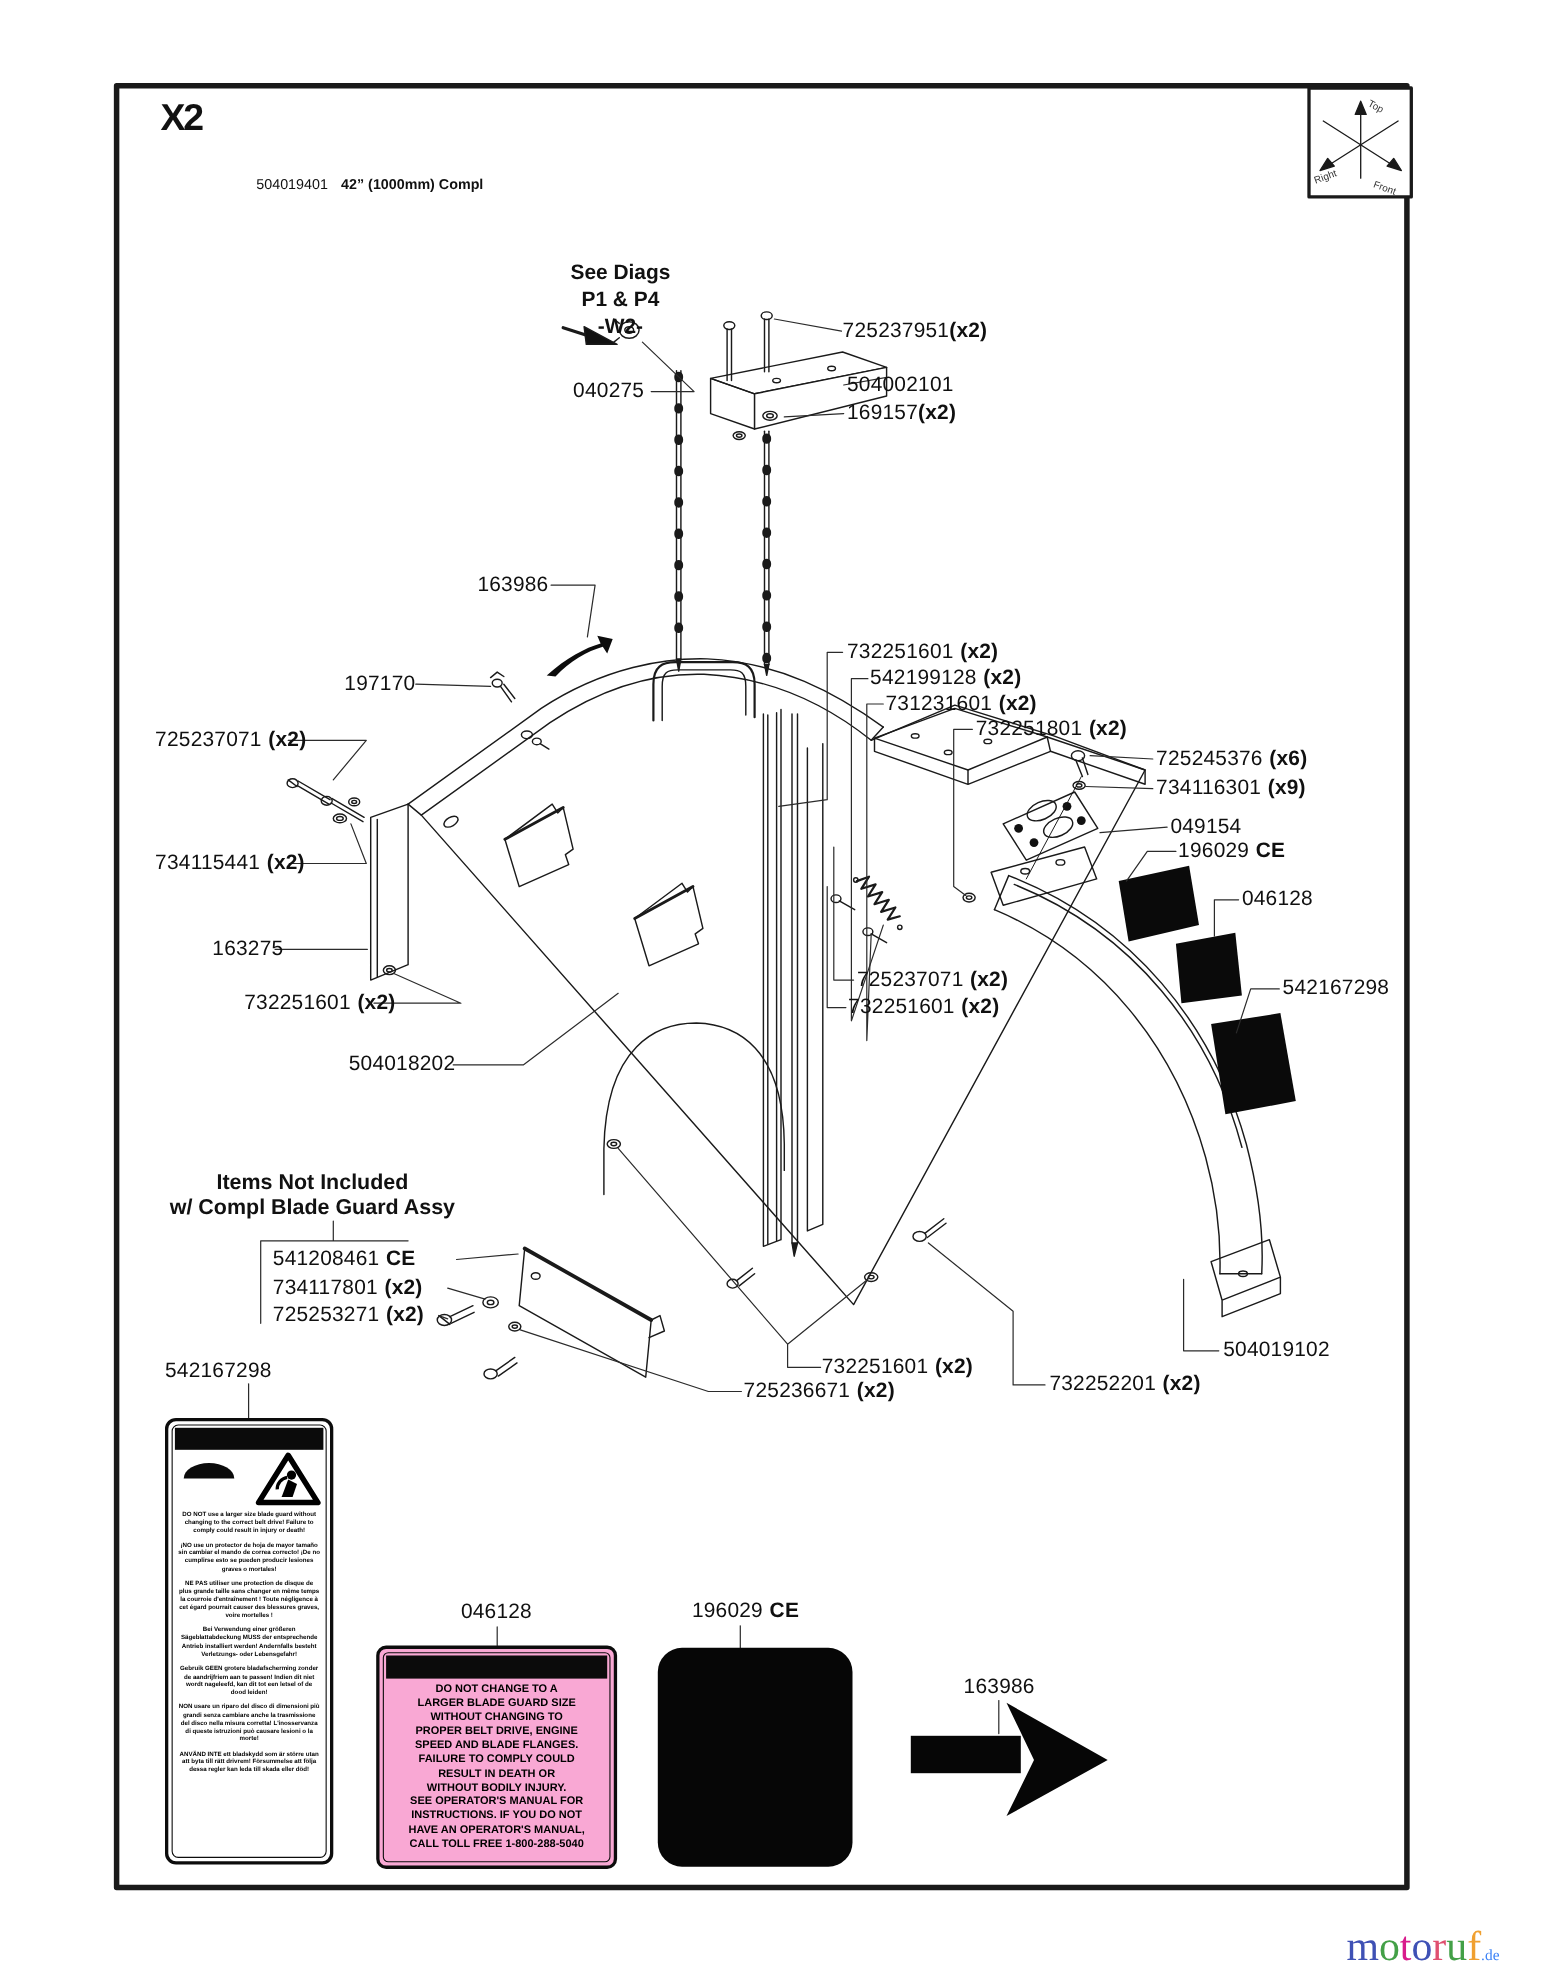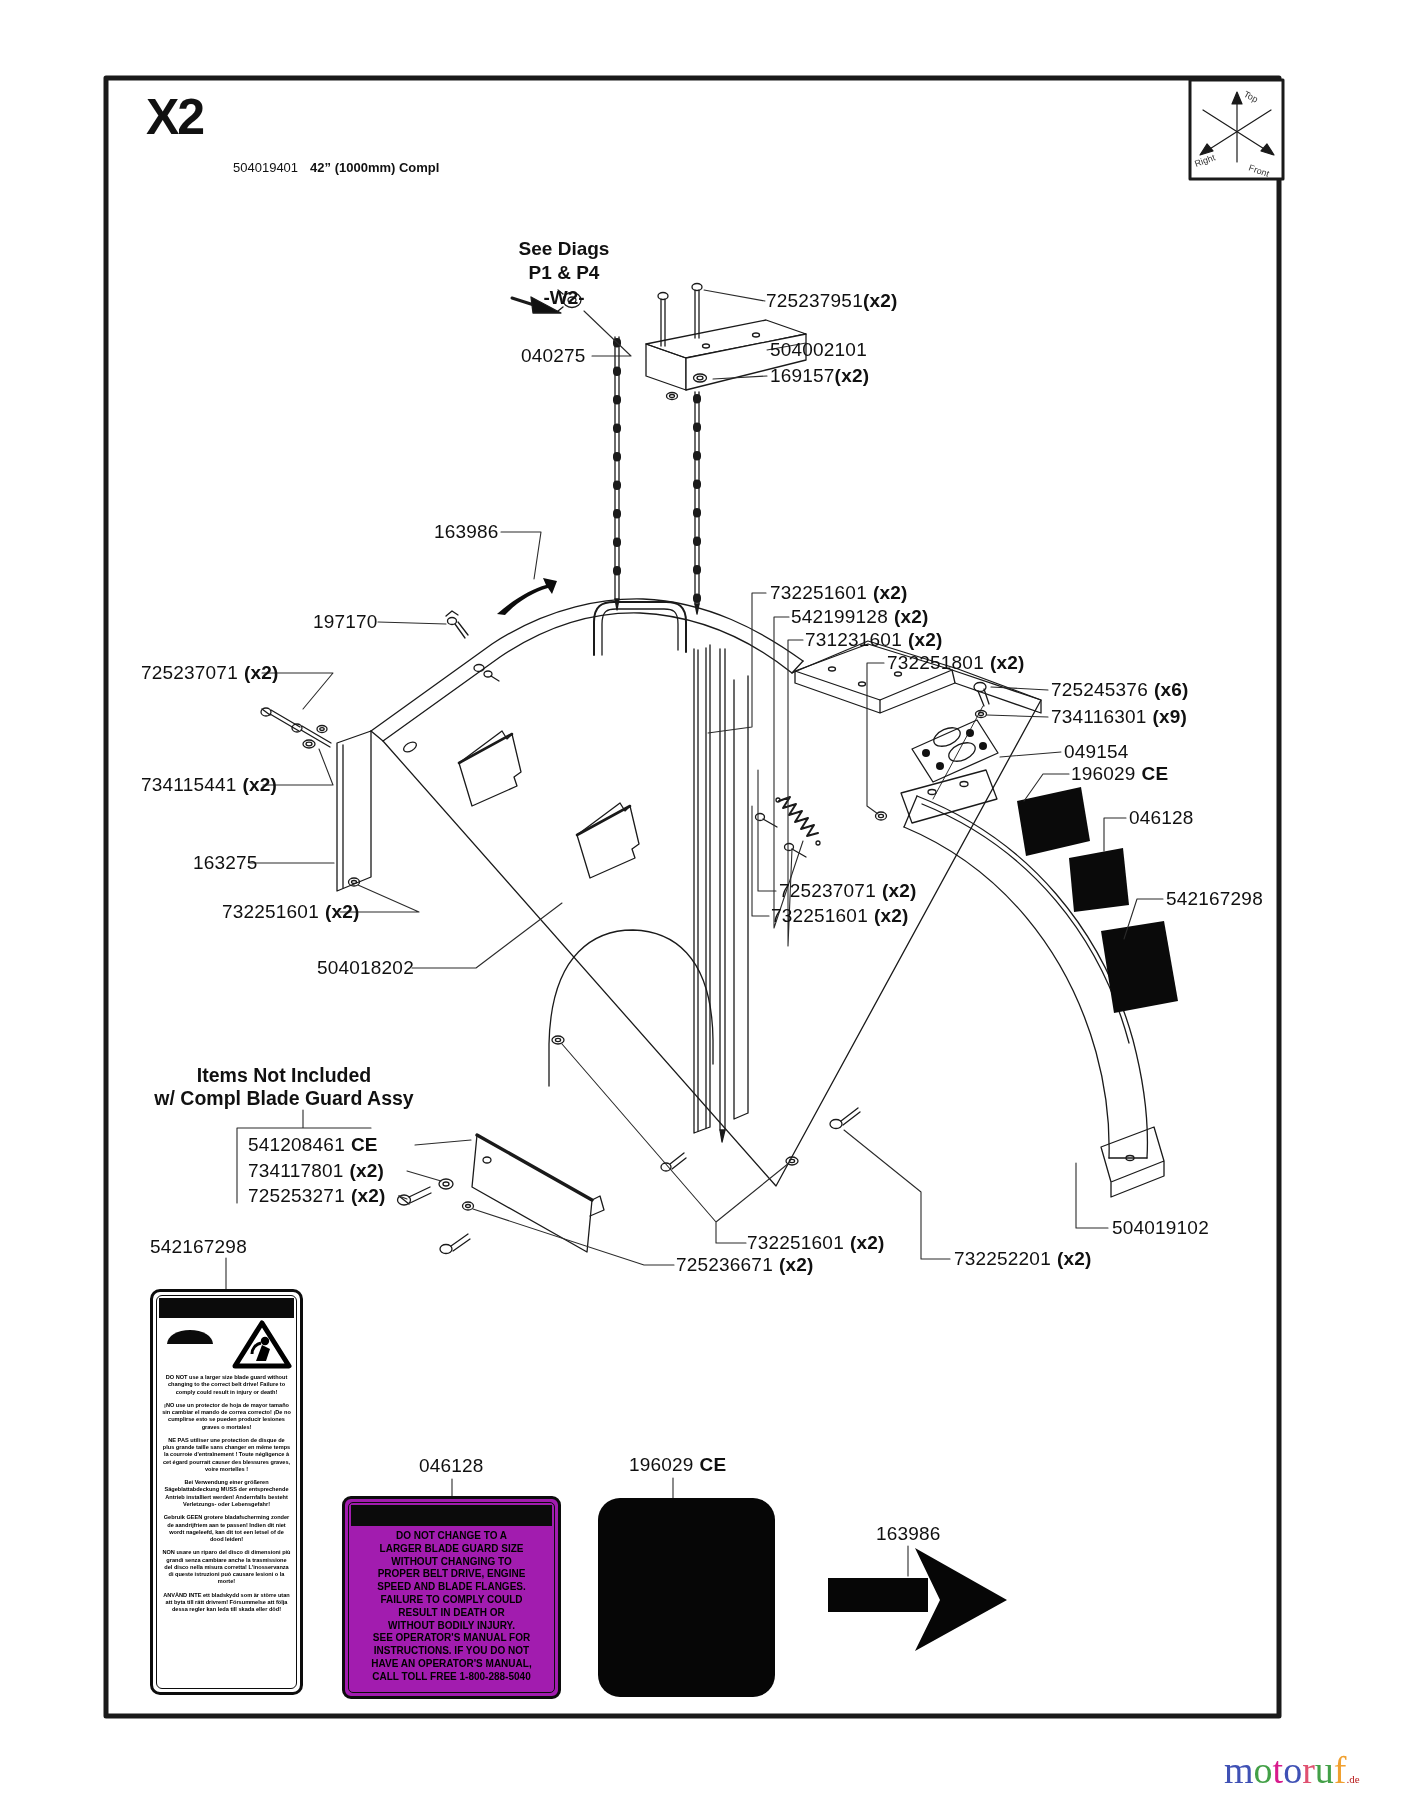--- a/index.html
+++ b/index.html
@@ -1,20 +1,20 @@
 <!DOCTYPE html>
 <html><head>
 <meta charset="utf-8">
 <style>
   html,body{margin:0;padding:0;background:#fff;}
   #page{position:relative;width:1401px;height:1800px;background:#fff;
         font-family:"Liberation Sans",sans-serif;color:#111;overflow:hidden;}
   #art{position:absolute;left:0;top:0;width:1401px;height:1800px;}
 
-  .hdr-code{position:absolute;left:146px;top:88px;font-size:50px;font-weight:900;letter-spacing:-2px;}
+  .hdr-code{position:absolute;left:146px;top:88px;font-size:34px;font-weight:900;letter-spacing:-2px;}
   .hdr-title{position:absolute;left:233px;top:108px;font-size:26px;font-weight:bold;}
   .hdr-sub{position:absolute;left:233px;top:160px;font-size:13px;}
   .hdr-sub b{margin-left:12px;}
 
   .see-diags{position:absolute;left:495px;top:237px;width:138px;text-align:center;
              font-weight:bold;font-size:19px;line-height:1.28;}
 
   .callout{position:absolute;transform:translateY(-50%);font-size:19px;white-space:nowrap;
            letter-spacing:.2px;color:#101010;}
   .callout .qty{font-weight:bold;margin-left:6px;}
@@ -33,33 +33,33 @@
   .wl-dome{position:absolute;left:10px;top:34px;width:46px;height:14px;background:#0b0b0b;
            border-radius:23px 23px 0 0 / 14px 14px 0 0;}
   .wl-tri{position:absolute;left:74px;top:22px;}
   .wl-text{position:absolute;left:5px;right:5px;top:78px;bottom:3px;font-size:5.6px;
            font-weight:bold;text-align:center;line-height:1.3;color:#000;filter:blur(.35px);}
   .wl-text p{margin:0 0 6px 0;}
 
   
   .il-outer{position:absolute;left:342px;top:1496px;width:219px;height:203px;
             border:3px solid #0c0c0c;border-radius:9px;box-sizing:border-box;
-            background:#a21caf;padding:3px;}
+            background:#f9a8d4;padding:3px;}
   .il-inner{width:100%;height:100%;border:1.3px solid #0c0c0c;border-radius:5px;
             box-sizing:border-box;position:relative;overflow:hidden;}
   .il-bar{position:absolute;left:2px;right:2px;top:2px;height:21px;background:#0b0b0b;}
   .il-text{position:absolute;left:3px;right:3px;top:27px;font-size:10px;font-weight:bold;
            text-align:center;line-height:1.28;color:#000;}
 
   .ce-box{position:absolute;left:598px;top:1498px;width:177px;height:199px;background:#060606;
           border-radius:22px;}
 
   .watermark{position:absolute;left:1224px;top:1748px;font-family:"Liberation Serif",serif;
              font-size:38px;white-space:nowrap;}
-  .watermark .tld{font-size:11px;color:#b91c1c;text-align:center;}
+  .watermark .tld{font-size:14px;color:#3b82f6;text-align:center;}
 </style>
 </head>
 <body>
 
 <div id="page">
 
   <svg id="art" viewBox="0 0 1401 1800" fill="none" stroke="#1a1a1a" stroke-width="1.3" stroke-linejoin="round" stroke-linecap="round">
 
     <g>
       <rect x="106" y="78" width="1173" height="1638" stroke-width="5"></rect>

